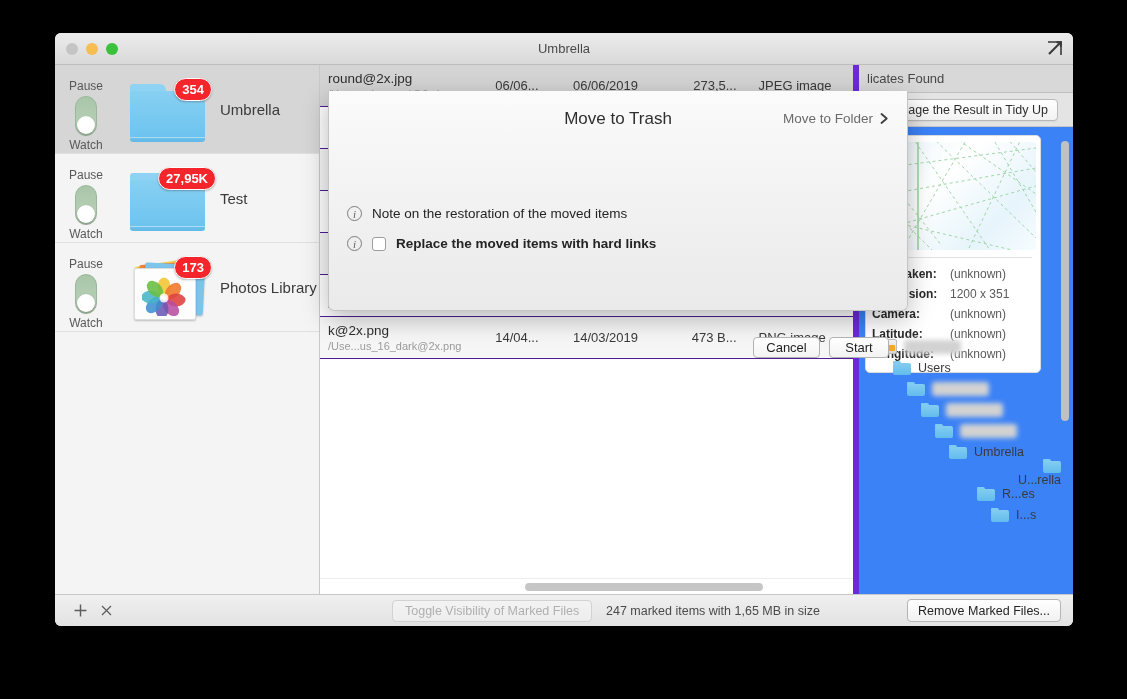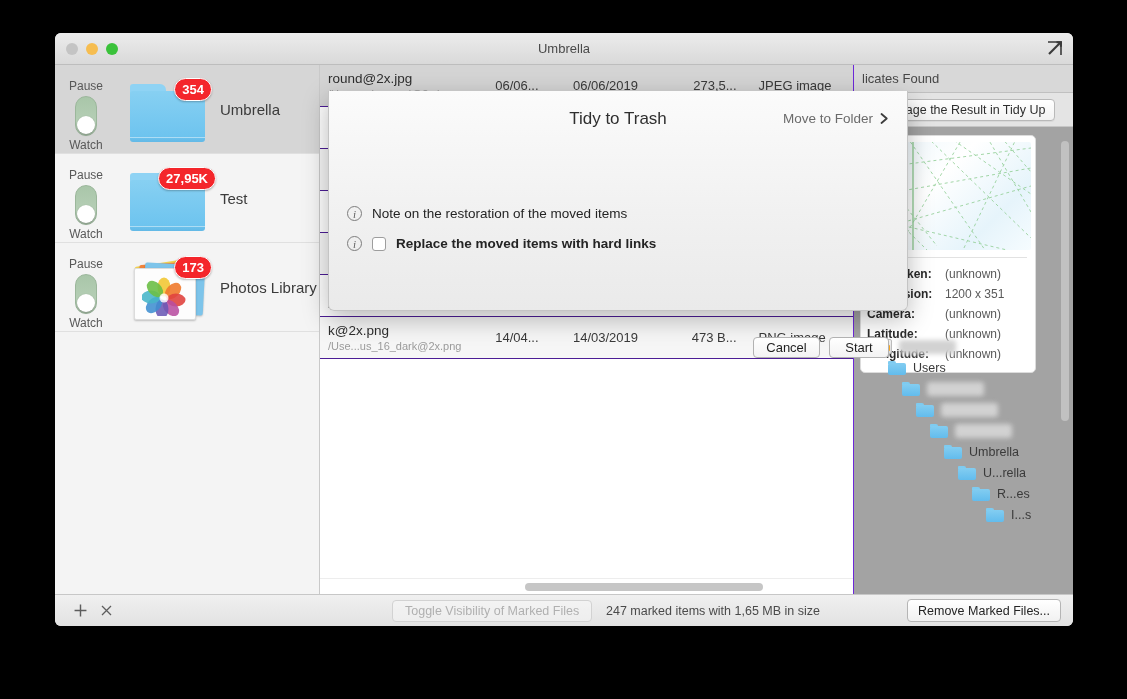--- a/index.html
+++ b/index.html
@@ -172,22 +172,22 @@
   #hscrollbar-thumb {
     position: absolute; left: 205px; top: 4px;
     width: 238px; height: 8px;
     border-radius: 4px; background: #c6c6c6;
     cursor: pointer;
   }
 
   
   #right-panel {
     width: 220px; height: 100%;
-    background: #a3a3a3;
-    border-left: 1px solid #6d28d9;
+    background: #3b82f6;
+    border-left: 6px solid #6d28d9;
     position: relative;
     overflow: hidden;
   }
   #right-header {
     height: 28px;
     background: #d8d8d8;
     border-bottom: 1px solid #c0c0c0;
     display: flex; align-items: center;
     padding-left: 8px;
     font-size: 13px; color: #474747;
@@ -632,21 +632,21 @@
             </div>
             <span class="tree-label redacted">redacted</span>
           </div>
           <div class="tree-item" style="padding-left: 84px;">
             <div class="tree-icon-folder">
               <div class="tb"></div>
               <div class="tf"></div>
             </div>
             <span class="tree-label">Umbrella</span>
           </div>
-          <div class="tree-item" style="padding-left: 98px;">
+          <div class="tree-item" style="padding-left: 98px; flex-direction: column;">
             <div class="tree-icon-folder">
               <div class="tb"></div>
               <div class="tf"></div>
             </div>
             <span class="tree-label">U...rella</span>
           </div>
           <div class="tree-item" style="padding-left: 112px;">
             <div class="tree-icon-folder">
               <div class="tb"></div>
               <div class="tf"></div>
@@ -677,21 +677,21 @@
       <svg viewBox="0 0 20 20" width="15" height="15">
         <path d="M4 4 L16 16 M16 4 L4 16" stroke="#5d5d5d" stroke-width="1.7" fill="none"></path>
       </svg>
     </div>
     <div id="toggle-visibility-button">Toggle Visibility of Marked Files</div>
     <div id="marked-status">247 marked items with 1,65 MB in size</div>
     <div id="remove-marked-button">Remove Marked Files...</div>
   </div>
 
   <div id="modal-sheet">
-    <div id="sheet-title">Tidy to Trash</div>
+    <div id="sheet-title">Move to Trash</div>
     <div id="move-to-folder-button">
       <span>Move to Folder</span>
       <svg viewBox="0 0 12 16" width="9" height="13">
         <path d="M2 2 L9 8 L2 14" fill="none" stroke="#3d3d3d" stroke-width="2.4" stroke-linecap="round" stroke-linejoin="round"></path>
       </svg>
     </div>
 
     <div class="sheet-option" id="sheet-option-note">
       <div class="info-icon">i</div>
       <span class="sheet-option-label">Note on the restoration of the moved items</span>

